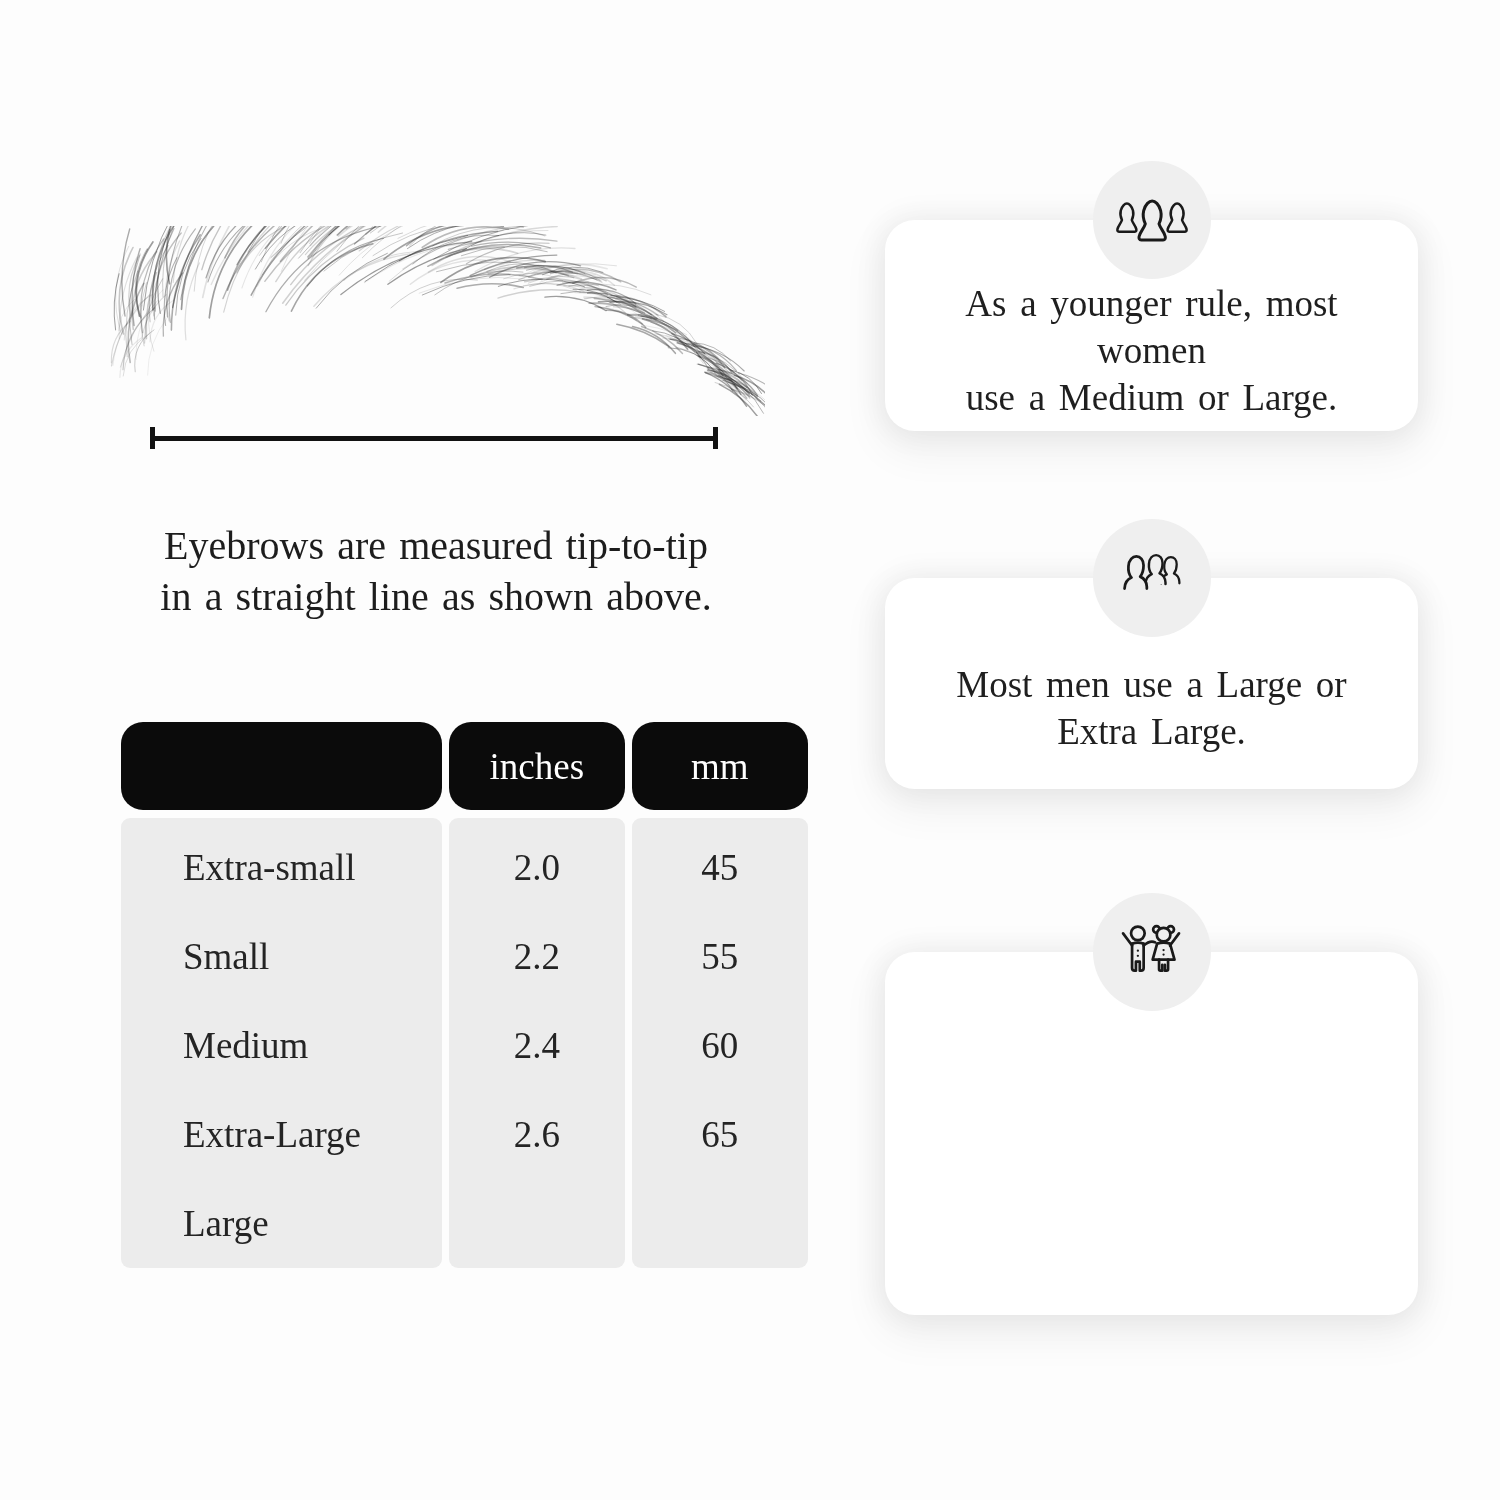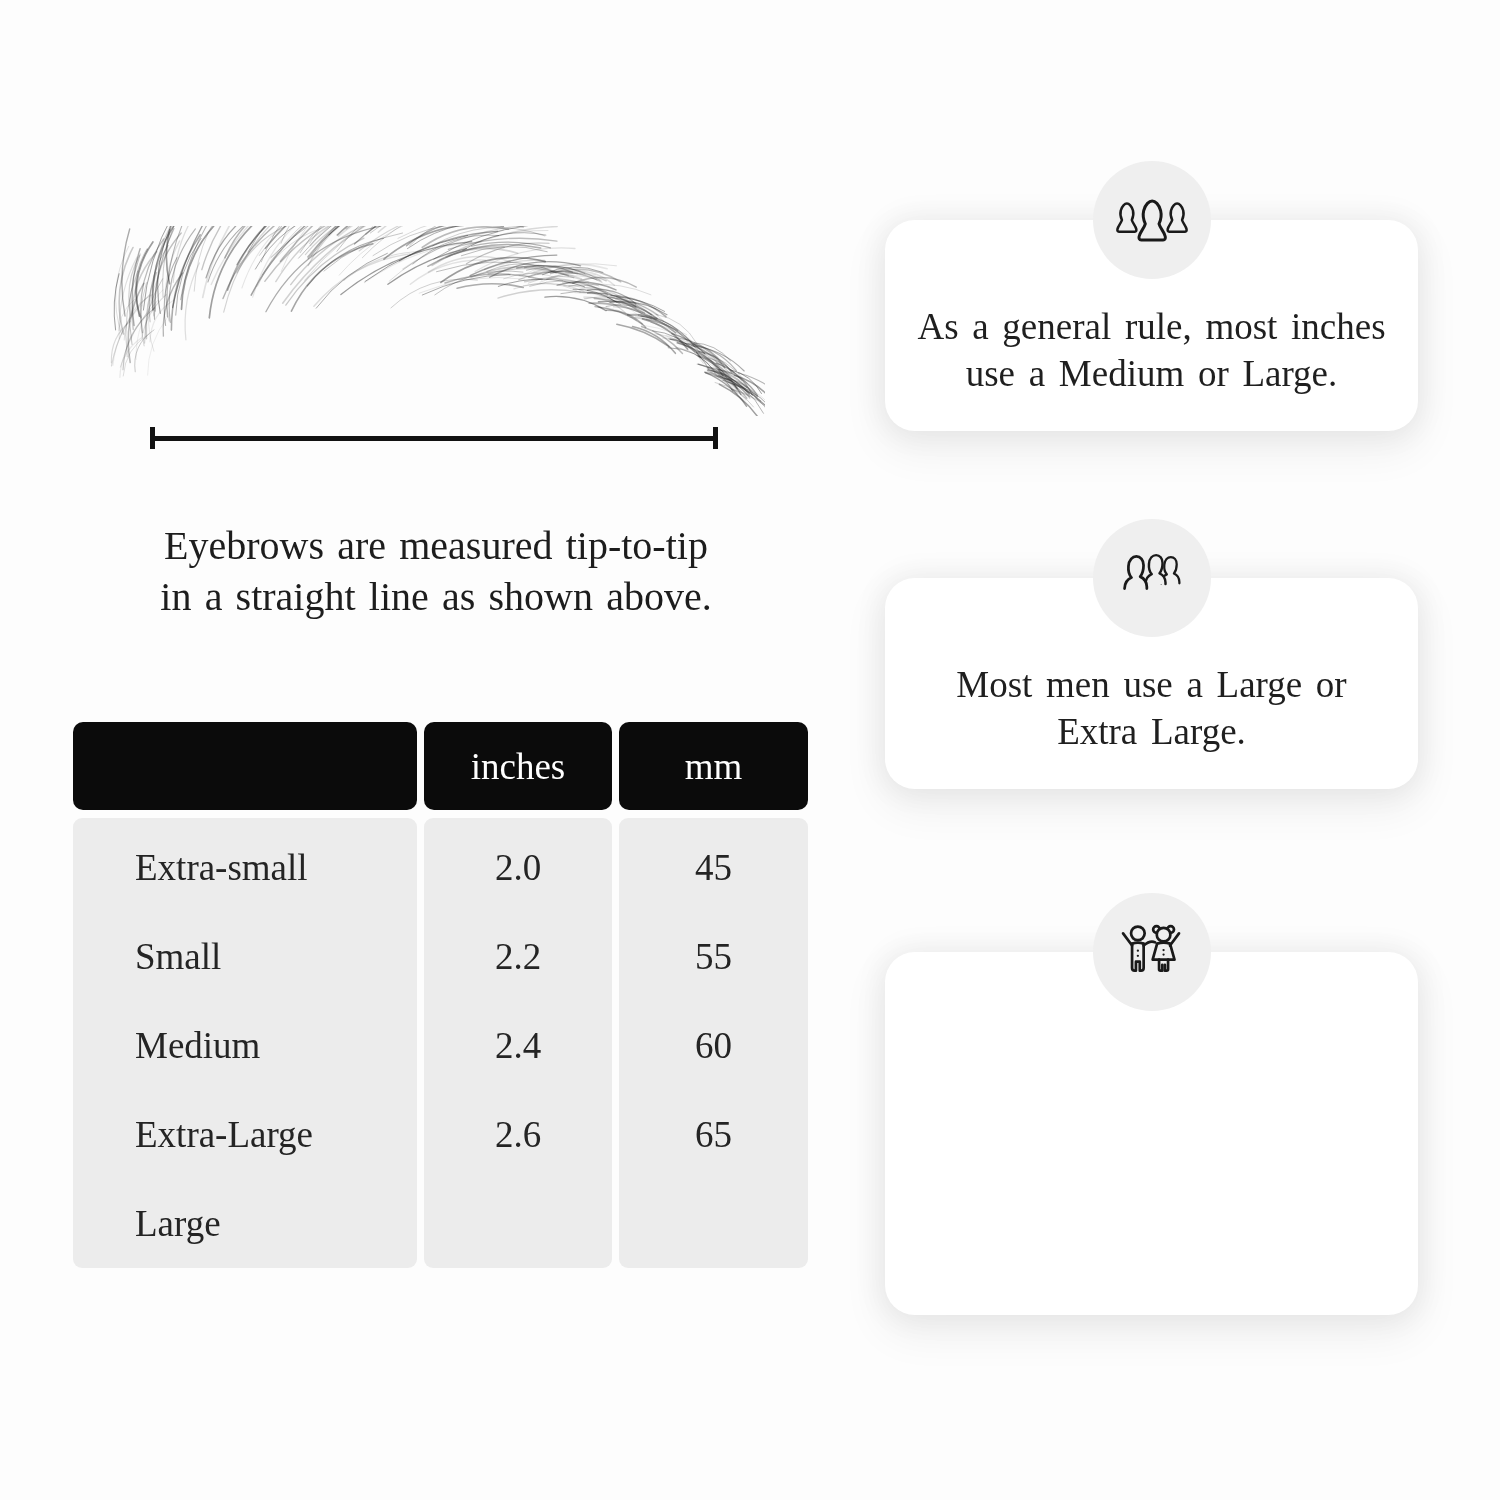--- a/index.html
+++ b/index.html
@@ -20,24 +20,24 @@
   .measure .cap.right{right:0;}
   
   .caption{
     position:absolute;left:86px;top:520px;width:700px;
     font-size:40px;line-height:51px;text-align:center;
     word-spacing:0.08em;color:#1d1d1d;
   }
   
   .size-table{position:absolute;left:73px;top:722px;width:735px;}
   .t-head,.t-body{display:flex;}
-  .t-head > div{margin-right:7px;}
+  .t-head > div{margin-right:7px;border-radius:22px;}
   .t-body > div{margin-right:7px;}
   .t-head > div:last-child,.t-body > div:last-child{margin-right:0;}
-  .c1{width:344px;}
+  .c1{width:344px;margin-left:48px;}
   .c2{width:188px;}
   .c3{width:189px;}
   .t-hcell{
     height:88px;border-radius:10px;background:#0b0b0b;color:#ffffff;
     font-size:37px;display:flex;align-items:center;justify-content:center;
   }
   .t-body{margin-top:8px;}
   .t-col{
     height:450px;border-radius:9px;background:#ececec;
     padding-top:5px;box-sizing:border-box;
@@ -405,21 +405,21 @@
       <svg width="76" height="58" viewBox="0 0 72 52" fill="none">
         <defs>
           <path id="woman-shape" d="M3.2 33 C1.6 33 1.2 31.6 1.5 30.2 C2.5 26 5.3 24.1 6.5 20 C4.8 16.4 4.4 12.7 5.2 9.4 C6.5 4.3 9.7 1.6 12 1.6 C14.3 1.6 17.5 4.3 18.8 9.4 C19.6 12.7 19.2 16.4 17.5 20 C18.7 24.1 21.5 26 22.5 30.2 C22.8 31.6 22.4 33 20.8 33 Z"></path>
         </defs>
         <use href="#woman-shape" transform="translate(2 9) scale(0.85)" fill="#efefef" stroke="#1a1a1a" stroke-width="2.8" stroke-linejoin="round"></use>
         <use href="#woman-shape" transform="translate(49.6 9) scale(0.85)" fill="#efefef" stroke="#1a1a1a" stroke-width="2.8" stroke-linejoin="round"></use>
         <use href="#woman-shape" transform="translate(22 6) scale(1.18)" fill="#efefef" stroke="#1a1a1a" stroke-width="2.4" stroke-linejoin="round"></use>
       </svg>
     </div>
     <div class="card-text">
-        <div>As a general rule, most inches</div>
+        <div>As a younger rule, most women</div>
         <div>use a Medium or Large.</div>
       </div>
   </div>
 
   <div class="card card-2">
     <div class="icon-circle">
       <svg width="76" height="58" viewBox="0 0 72 52" fill="none">
         <defs>
           <path id="man-shape" d="M2 33 C2.2 27.6 4.8 24.2 8.6 22.6 C6.2 20 5.3 16.4 5.7 11.8 C6.2 5.8 9.6 2.6 13.2 2.6 C17 2.6 20 5.9 20 10.9 C20 15.1 19 19 16.8 21.7 C20.6 23.3 22.9 26.8 23.1 31.4 L23.1 33"></path>
         </defs>

